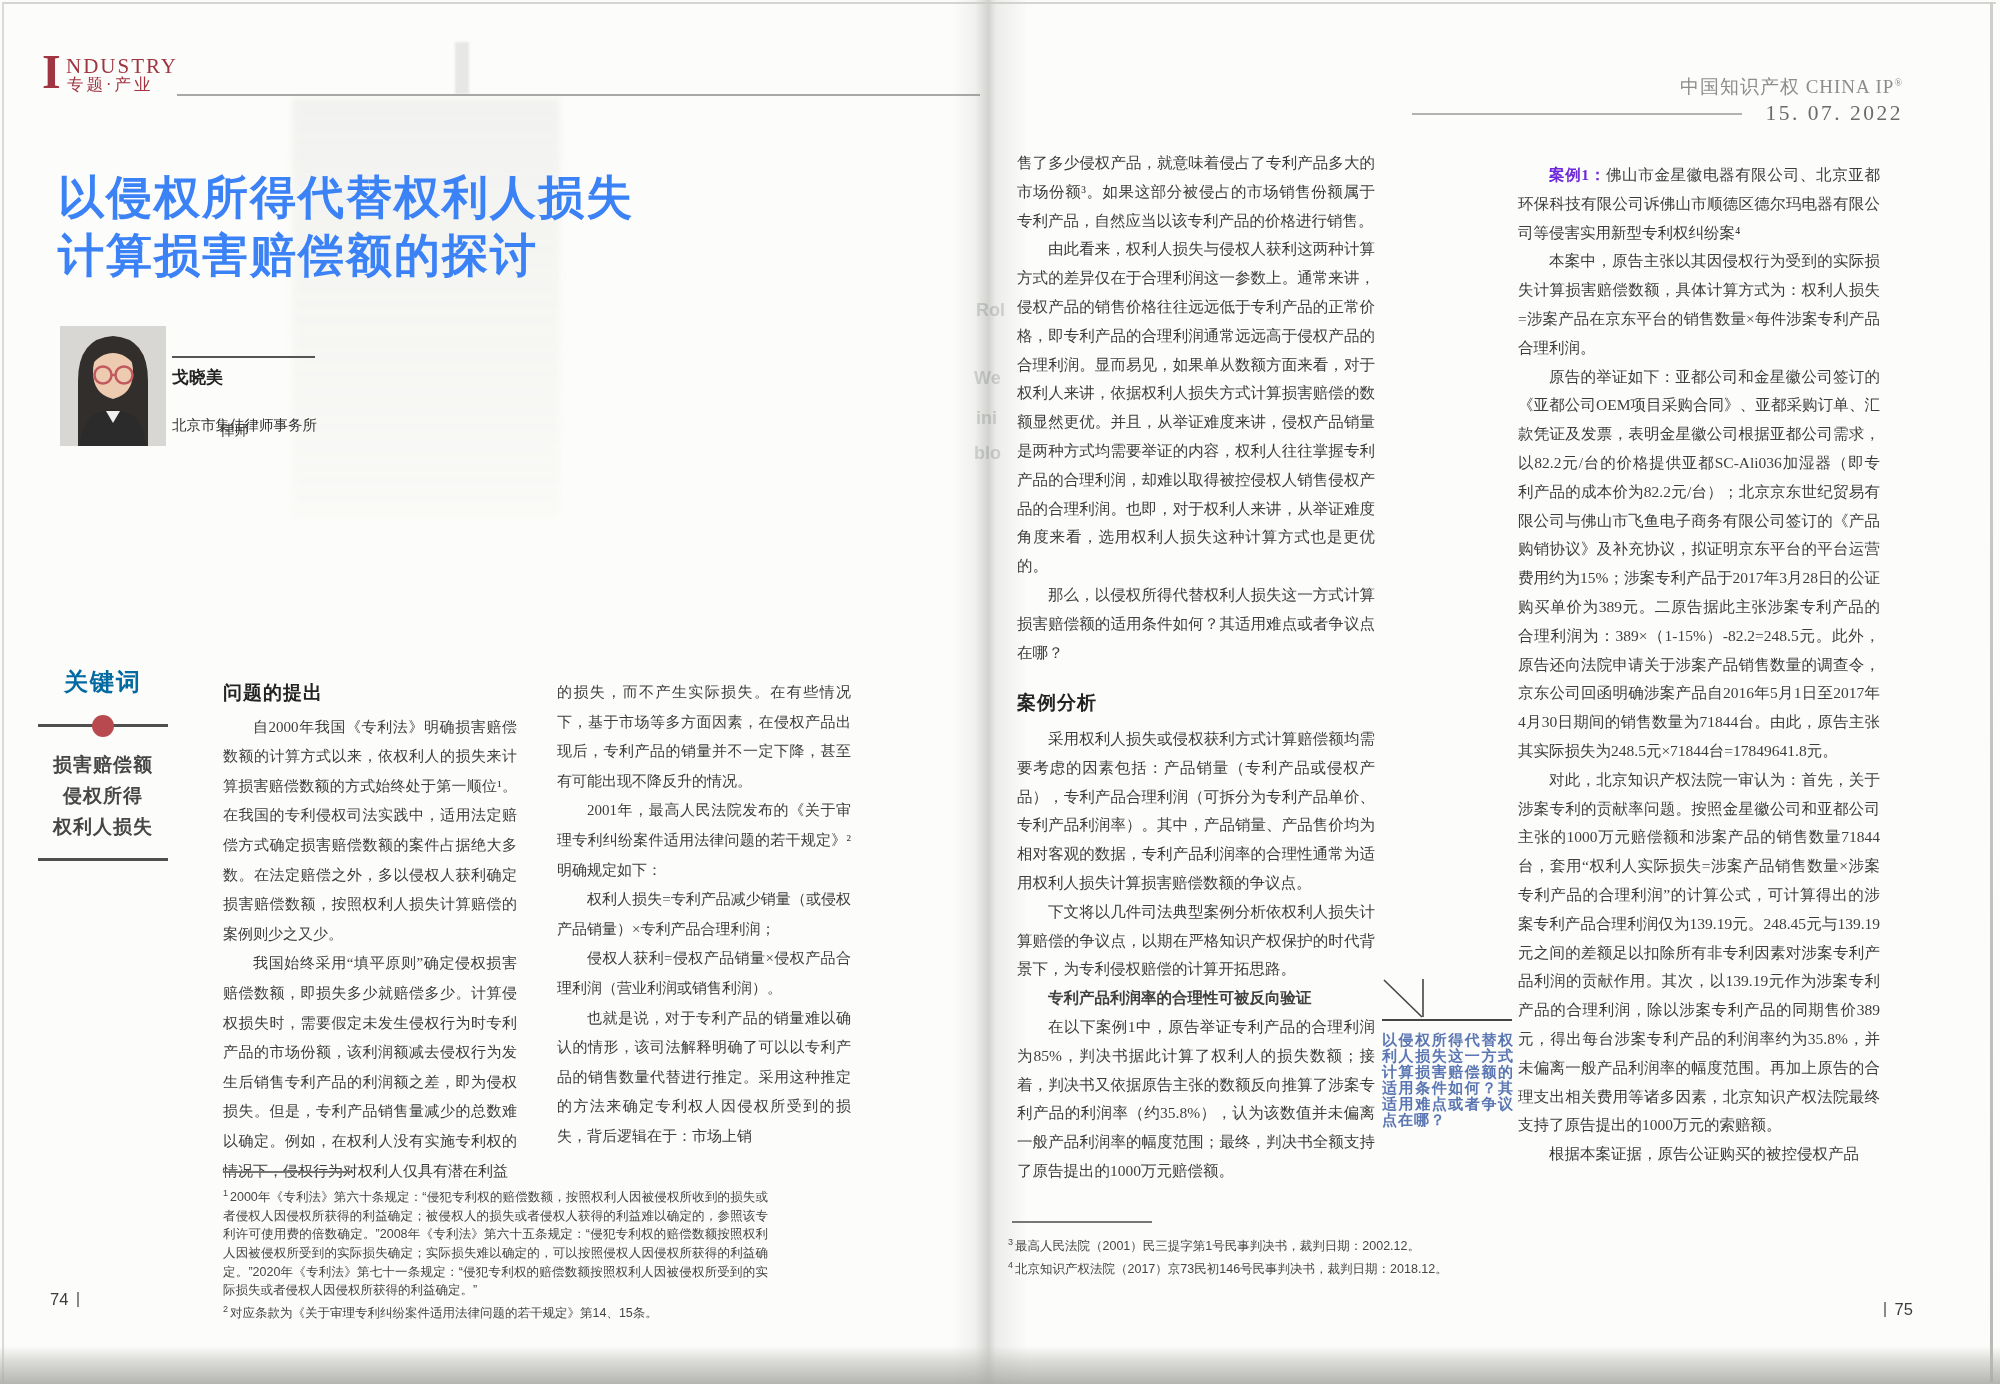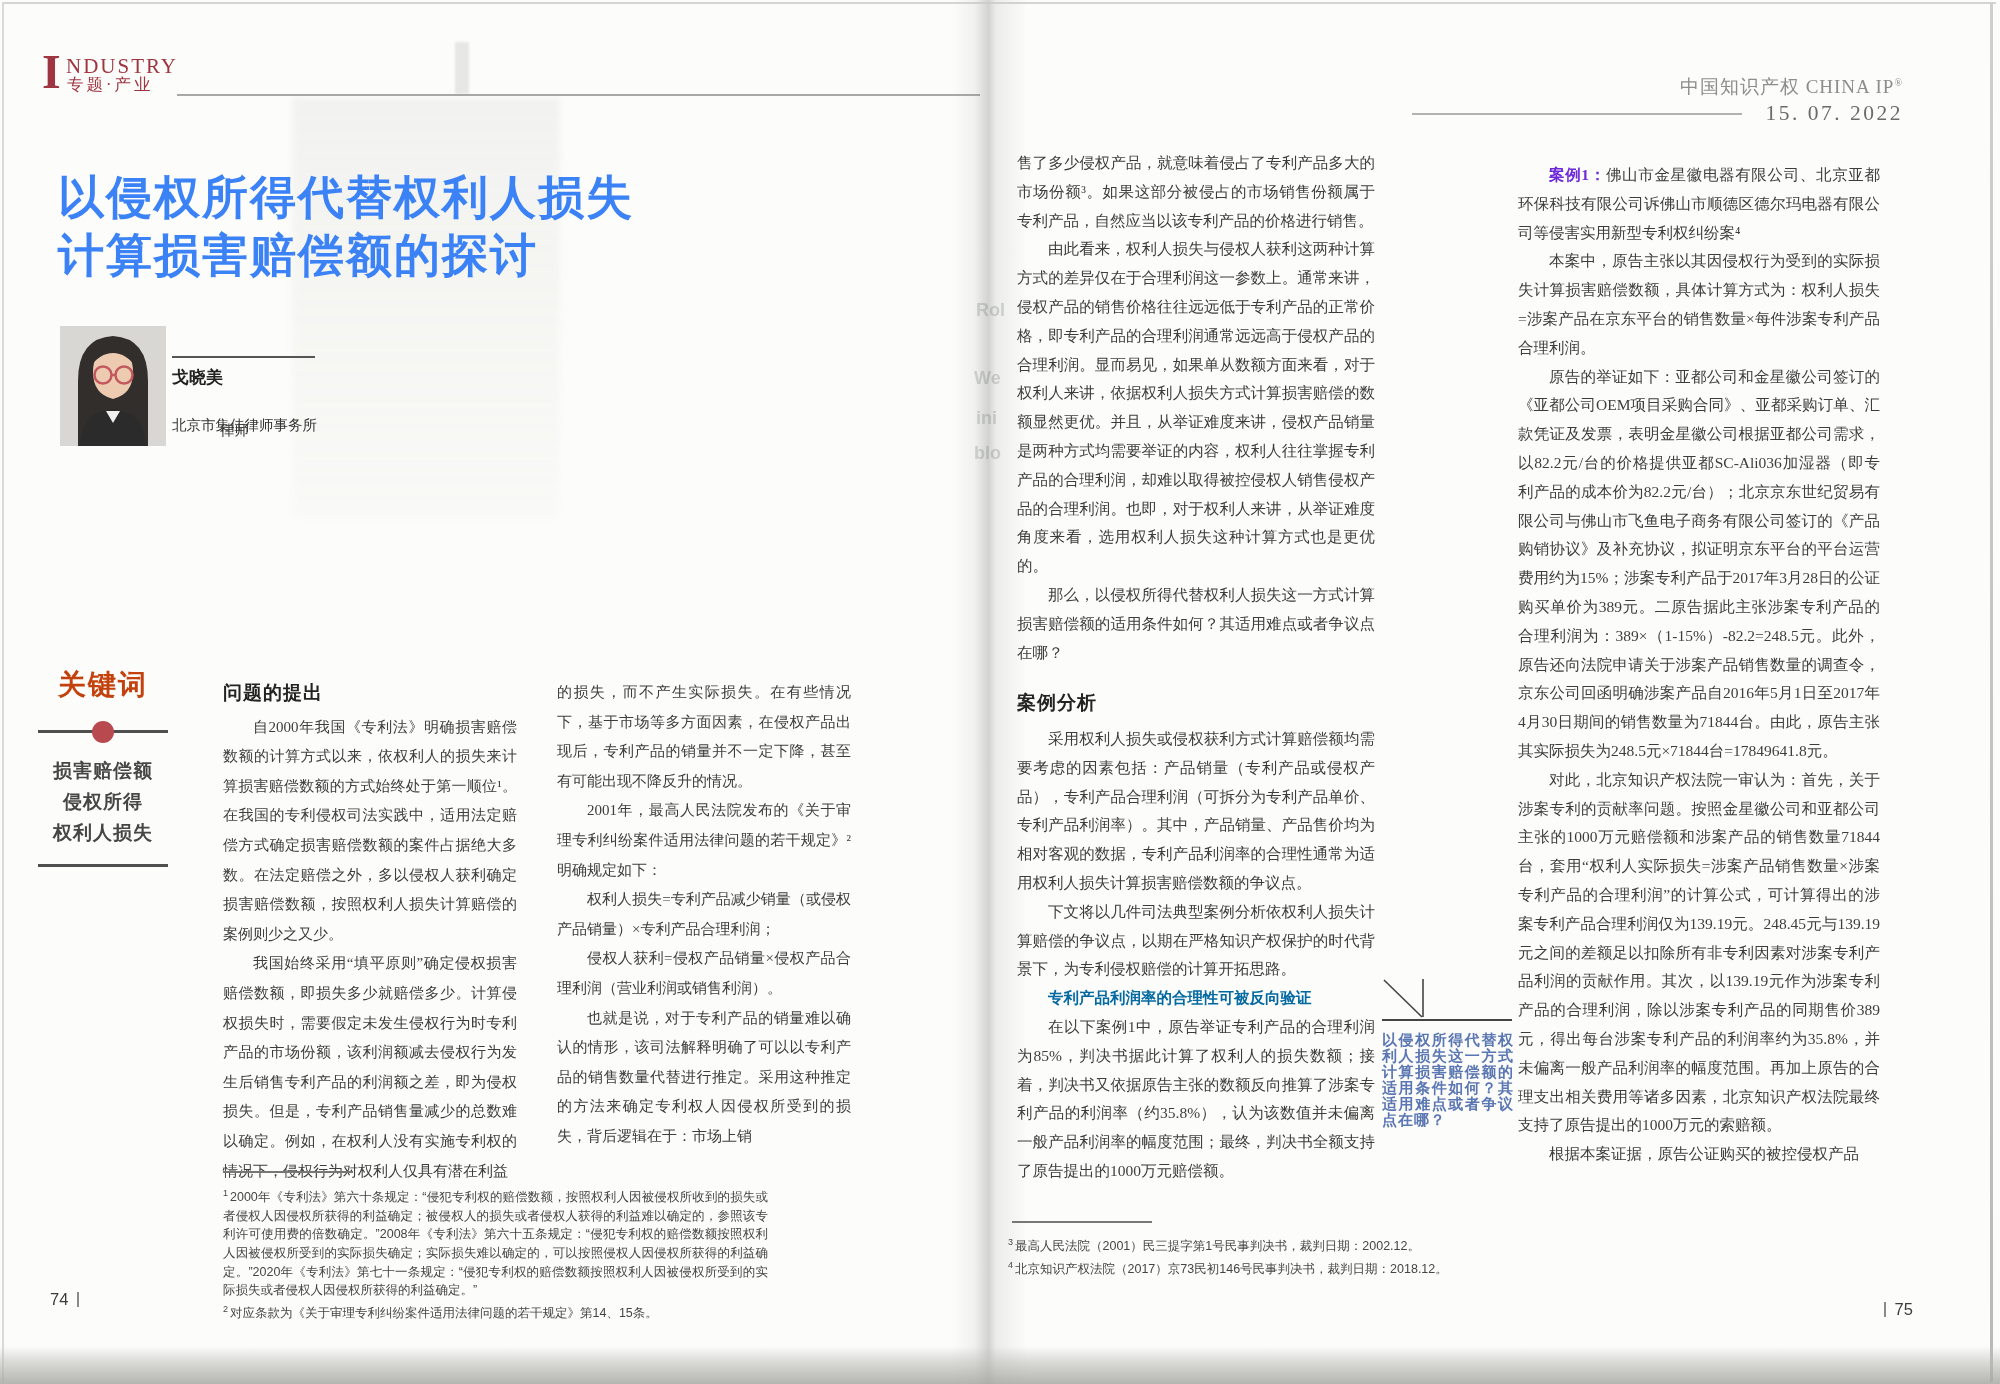--- a/index.html
+++ b/index.html
@@ -35,41 +35,41 @@
          font-weight:bold;font-size:46px;line-height:58px;letter-spacing:2px;color:#3b82f6;}
   .title span{display:block;}
   .author-photo{position:absolute;left:60px;top:326px;width:106px;height:120px;}
   .author-rule{position:absolute;left:172px;top:356px;width:143px;height:1.5px;background:#555;}
   .author-name{position:absolute;left:172px;top:366px;font-family:"Liberation Sans",sans-serif;font-weight:bold;font-size:17px;color:#222;}
   .author-org{position:absolute;left:172px;top:416px;font-family:"Liberation Sans",sans-serif;font-size:14.5px;color:#333;}
   .author-role{position:absolute;left:172px;top:421px;font-family:"Liberation Sans",sans-serif;font-size:14.5px;color:#333;margin-left:48px;}
 
   
   .kw{position:absolute;left:36px;top:666px;width:134px;text-align:center;color:#464646;}
-  .kw-title{font-weight:bold;font-size:28px;letter-spacing:2px;color:#c2410c;margin-bottom:26px;}
+  .kw-title{font-weight:bold;font-size:24px;letter-spacing:2px;color:#0369a1;margin-bottom:26px;}
   .kw-div{position:relative;height:3px;background:#4f4f4f;margin:0 2px;}
   .kw-dot{position:absolute;left:50%;top:50%;transform:translate(-50%,-50%);width:22px;height:22px;border-radius:50%;background:#b8494f;}
   .kw-items{margin-top:22px;margin-bottom:16px;}
   .kw-item{display:block;font-weight:bold;font-size:19px;line-height:31px;letter-spacing:1px;color:#464646;}
 
   
   .col{position:absolute;text-align:justify;}
   .colL{font-size:15px;line-height:29.6px;}
   .colR{font-size:15.5px;line-height:28.8px;}
   .c1{left:223px;top:681px;width:294px;}
   .c2{left:557px;top:678px;width:294px;}
   .c3{left:1017px;top:149px;width:358px;}
   .c4{left:1518px;top:161px;width:362px;}
   .blk{margin:0;}
   .blk.p{text-indent:2em;}
   .blk.pc{text-indent:0;}
   .blk.h{font-family:"Liberation Sans",sans-serif;font-weight:bold;font-size:19px;line-height:1.3;
          color:#232323;letter-spacing:1px;text-indent:0;margin:0 0 7px 0;}
   .c3 .blk.h{margin-top:24px;margin-bottom:9px;}
-  .blk.sub{font-family:"Liberation Sans",sans-serif;font-weight:bold;color:#0369a1;text-indent:2em;}
+  .blk.sub{font-family:"Liberation Sans",sans-serif;font-weight:bold;color:#404040;text-indent:2em;}
   .bp{font-family:Liberation Serif, serif;font-weight:bold;color:#6d28d9;}
 
   
   .pq-arrow{position:absolute;left:1376px;top:970px;}
   .pq{position:absolute;left:1382px;top:1032px;width:132px;font-family:"Liberation Sans",sans-serif;
       font-weight:bold;font-size:15px;line-height:16px;letter-spacing:1px;color:#5b77b3;text-align:justify;}
 
   
   .fn-sep{position:absolute;height:2px;background:#777;}
   .fn-sep-l{left:223px;top:1171px;width:130px;}

